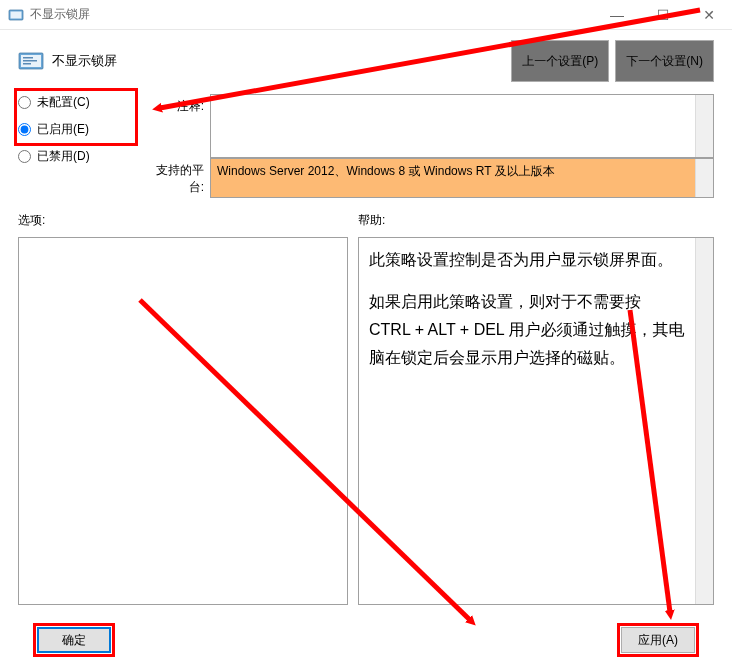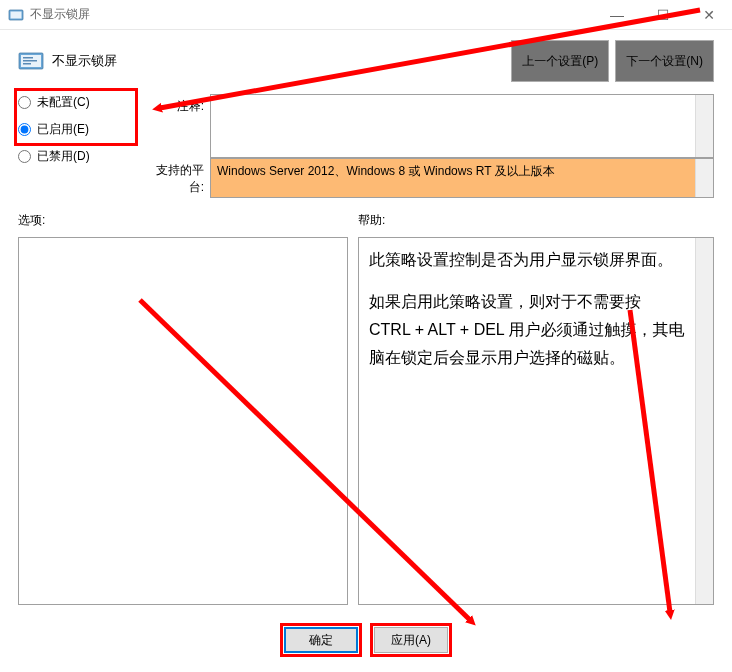--- a/index.html
+++ b/index.html
@@ -27,21 +27,21 @@
     .platform-box { flex: 1; height: 40px; border: 1px solid #a0a0a0; background: #fdba74; padding: 4px 6px; font-size: 12px; position: relative; }
     .platform-box::after { content: ""; position: absolute; right: 0; top: 0; bottom: 0; width: 17px; background: #f0f0f0; border-left: 1px solid #ddd; }
     .cols-row { display: flex; margin-top: 14px; }
     .options-col { width: 330px; }
     .help-col { flex: 1; }
     .section-label { font-size: 12px; margin-bottom: 8px; display: block; }
     .options-box { border: 1px solid #a0a0a0; height: 368px; background: #fff; margin-top: 6px; }
     .help-box { border: 1px solid #a0a0a0; height: 368px; background: #fff; padding: 8px 10px; font-size: 16px; line-height: 1.75; position: relative; margin-top: 6px; }
     .help-box::after { content: ""; position: absolute; right: 0; top: 0; bottom: 0; width: 17px; background: #f0f0f0; border-left: 1px solid #ddd; }
     .help-para { margin-bottom: 14px; padding-right: 18px; }
-    .footer { display: flex; justify-content: center; padding: 8px 2px; gap: 8px; }
+    .footer { display: flex; justify-content: space-between; padding: 8px 33px; gap: 8px; }
     .btn { min-width: 74px; height: 26px; background: #e1e1e1; border: 1px solid #adadad; font-size: 12px; }
     .btn.primary { border: 2px solid #0078d7; }
     .btn-highlight { border: 3px solid #ff0000; padding: 1px; display: inline-block; }
     .btn-nohighlight { padding: 4px 1px; display: inline-block; }
     .arrow { position: absolute; pointer-events: none; }
   </style>
 </head>
 <body>
 
 <div class="title-bar">

